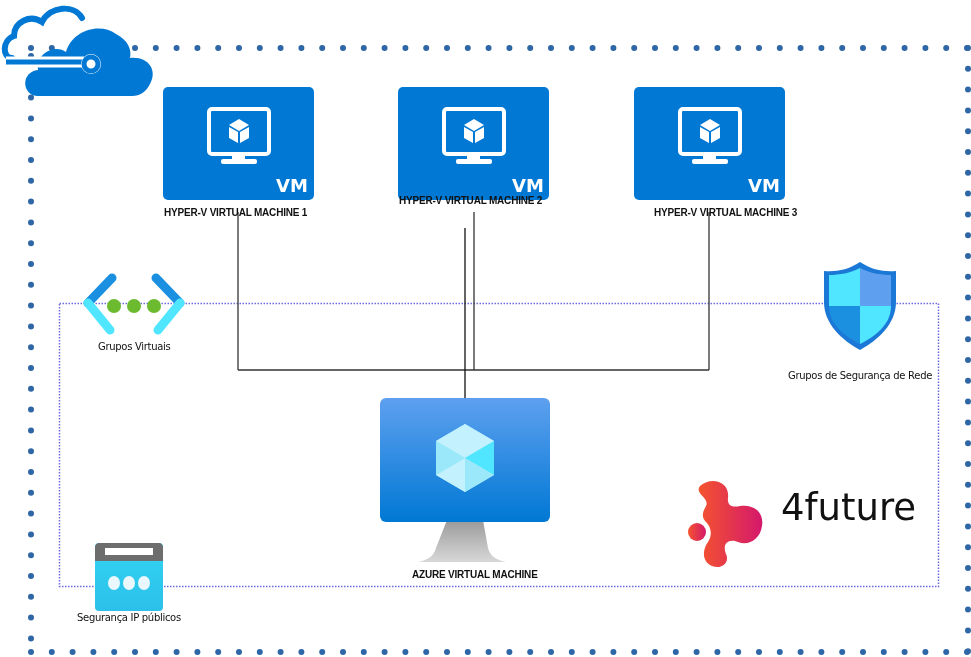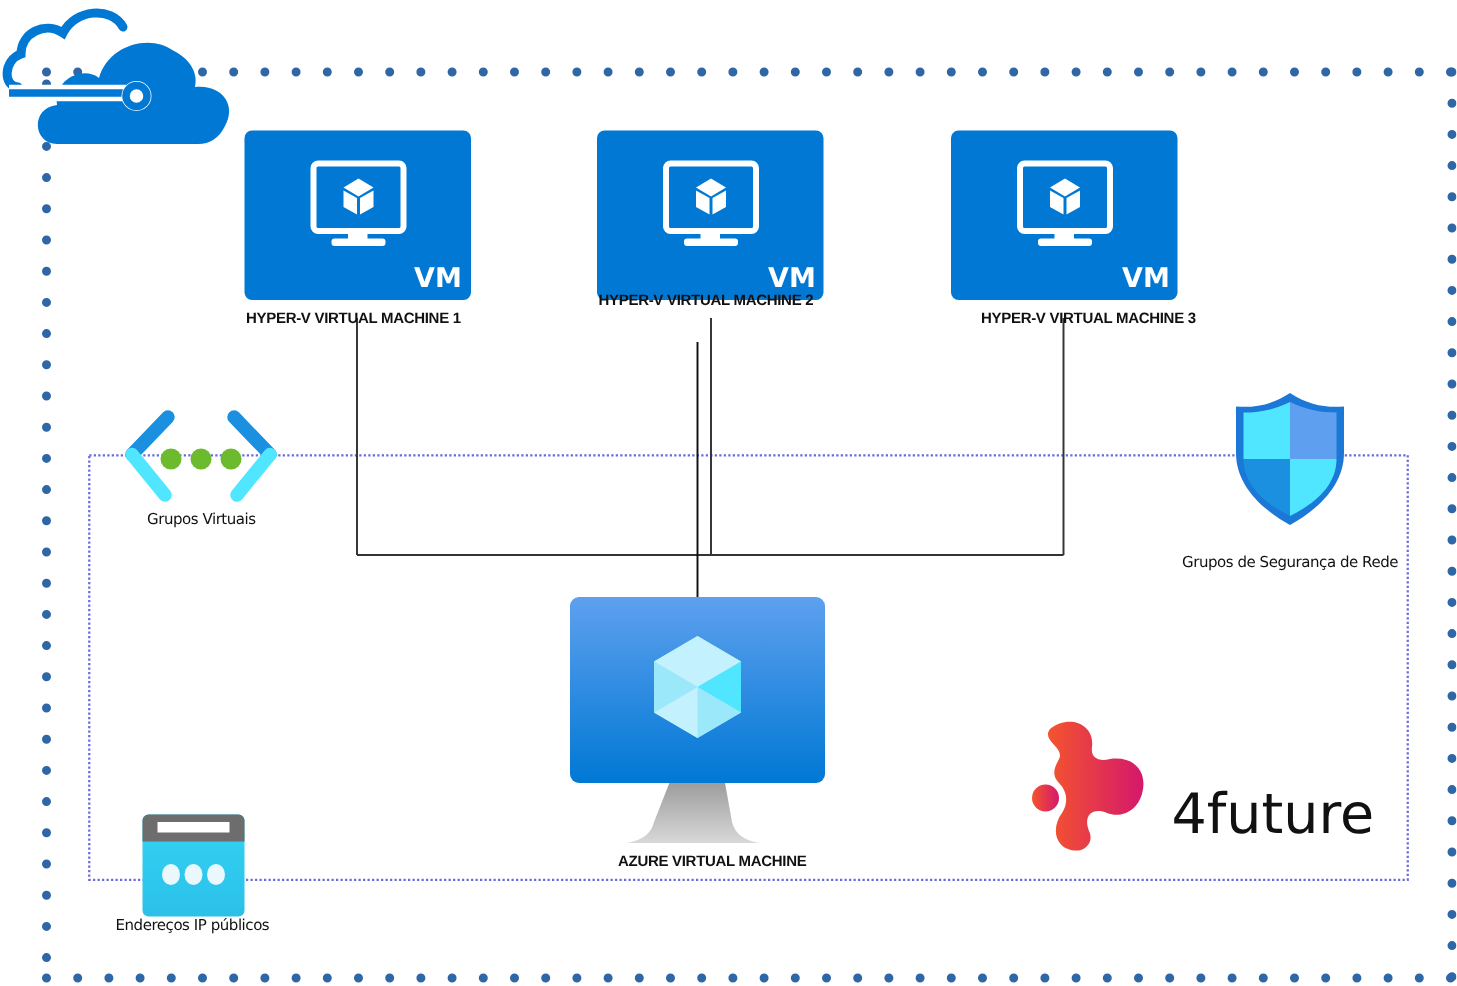--- a/index.html
+++ b/index.html
@@ -134,21 +134,21 @@
 </svg>
 
 <div class="vm-label" style="left:164px; top:207px;">HYPER-V VIRTUAL MACHINE 1</div>
 <div class="vm-label" style="left:399px; top:195px;">HYPER-V VIRTUAL MACHINE 2</div>
 <div class="vm-label" style="left:635px; top:207px;margin-left:19px;">HYPER-V VIRTUAL MACHINE 3</div>
 
 <div class="vm-label" style="left:412px; top:569px;">AZURE VIRTUAL MACHINE</div>
 
 <div class="small-label" style="left:98px; top:341px;">Grupos Virtuais</div>
 <div class="small-label" style="left:788px; top:351px;margin-top:19px;">Grupos de Segurança de Rede</div>
-<div class="small-label" style="left:77px; top:612px;">Endereços IP públicos</div>
+<div class="small-label" style="left:77px; top:612px;">Segurança IP públicos</div>
 
-<div class="brand" style="left:781px; top:521px;">4future</div>
+<div class="brand" style="left:781px; top:486px;">4future</div>
 
 <div class="abs" style="left:0;top:0;">
   <div class="abs" style="left:220px; top:175px; color:#fff; font-weight:bold; font-size:18px; font-family:'DejaVu Sans', sans-serif;">VM</div>
   <div class="abs" style="left:456px; top:175px; color:#fff; font-weight:bold; font-size:18px; font-family:'DejaVu Sans', sans-serif;">VM</div>
   <div class="abs" style="left:692px; top:175px; color:#fff; font-weight:bold; font-size:18px; font-family:'DejaVu Sans', sans-serif;">VM</div>
 </div>
 
 </body></html>

